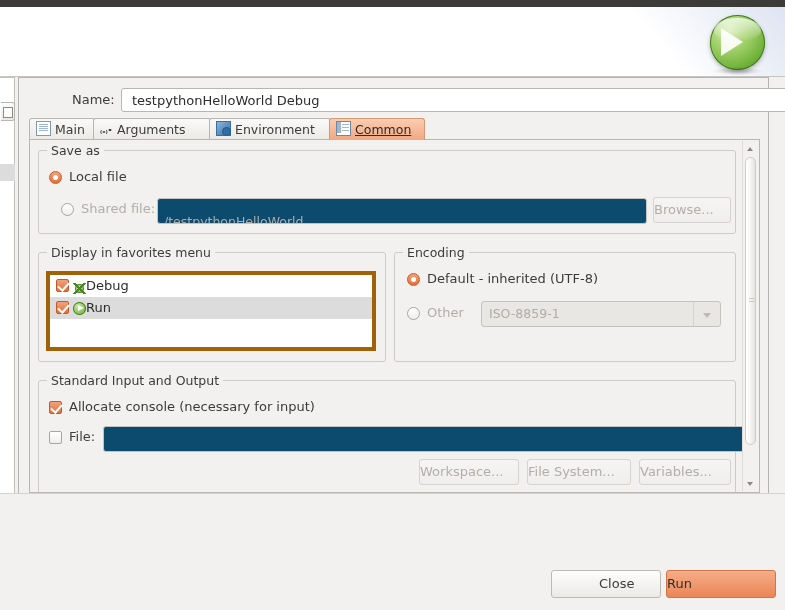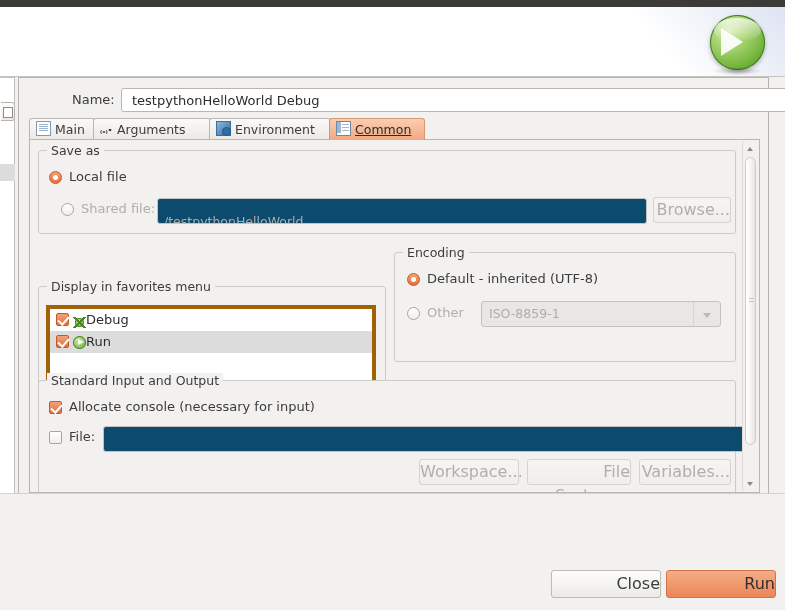--- a/index.html
+++ b/index.html
@@ -100,22 +100,22 @@
   .optrow{position:absolute;font-size:13px;color:#3c3c3c;}
   .optrow .lbl{margin-left:7px;vertical-align:1px;}
   .optrow.disabled .lbl{color:#b2aea9;}
 
   
   .tfield{position:absolute;box-sizing:border-box;height:24px;border:1px solid #c6c2bd;border-radius:3px;
       background:#0c4a6e;padding:12px 6px;line-height:22px;font-size:12.5px;color:#b0aca7;overflow:hidden;white-space:nowrap;}
 
   
   .btn{position:absolute;box-sizing:border-box;height:26px;border:1px solid #bdb9b4;border-radius:3px;
-      background:linear-gradient(180deg,#fdfdfc,#eceae7);font-size:16px;color:#3c3c3c;
-      text-align:right;line-height:24px;font-family:"DejaVu Sans","Liberation Sans",sans-serif;
+      background:linear-gradient(180deg,#fdfdfc,#eceae7);font-size:13px;color:#3c3c3c;
+      text-align:left;line-height:24px;font-family:"DejaVu Sans","Liberation Sans",sans-serif;
       cursor:default;}
   .btn.disabled{color:#b2aea9;background:linear-gradient(180deg,#f6f5f4,#f0eeec);border-color:#d6d2cd;}
   .btn.primary{background:linear-gradient(180deg,#f6ad86,#ea8657);border-color:#cf7549;color:#2e2e2e;}
 
   
   .favlist{position:absolute;left:7px;top:18px;width:330px;height:80px;box-sizing:border-box;
       background:#ffffff;border:4px solid #a16207;overflow:hidden;}
   .favrow{position:relative;height:22px;line-height:22px;padding-left:6px;font-size:13px;color:#2d2d2d;white-space:nowrap;}
   .favrow.selected{background:#dcdcdc;}
   .favrow .check{margin-right:4px;}
@@ -222,21 +222,21 @@
             <span class="radio on"></span><span class="lbl">Local file</span>
           </div>
 
           <div class="optrow disabled" style="left:22px;top:50px;">
             <span class="radio"></span><span class="lbl">Shared file:</span>
           </div>
           <div class="tfield" style="left:118px;top:47px;width:490px;">/testpythonHelloWorld</div>
           <div class="btn disabled" style="left:614px;top:46px;width:78px;">Browse...</div>
         </div>
 
-        <div class="group" style="left:8px;top:112px;width:348px;height:110px;margin-top:34px;">
+        <div class="group" style="left:8px;top:112px;width:348px;height:110px;">
           <span class="group-title">Display in favorites menu</span>
           <div class="favlist">
             <div class="favrow">
               <span class="check on"></span><span class="favicon ic-bug"></span><span>Debug</span>
             </div>
             <div class="favrow selected">
               <span class="check on"></span><span class="favicon ic-run"></span><span>Run</span>
             </div>
           </div>
         </div>

